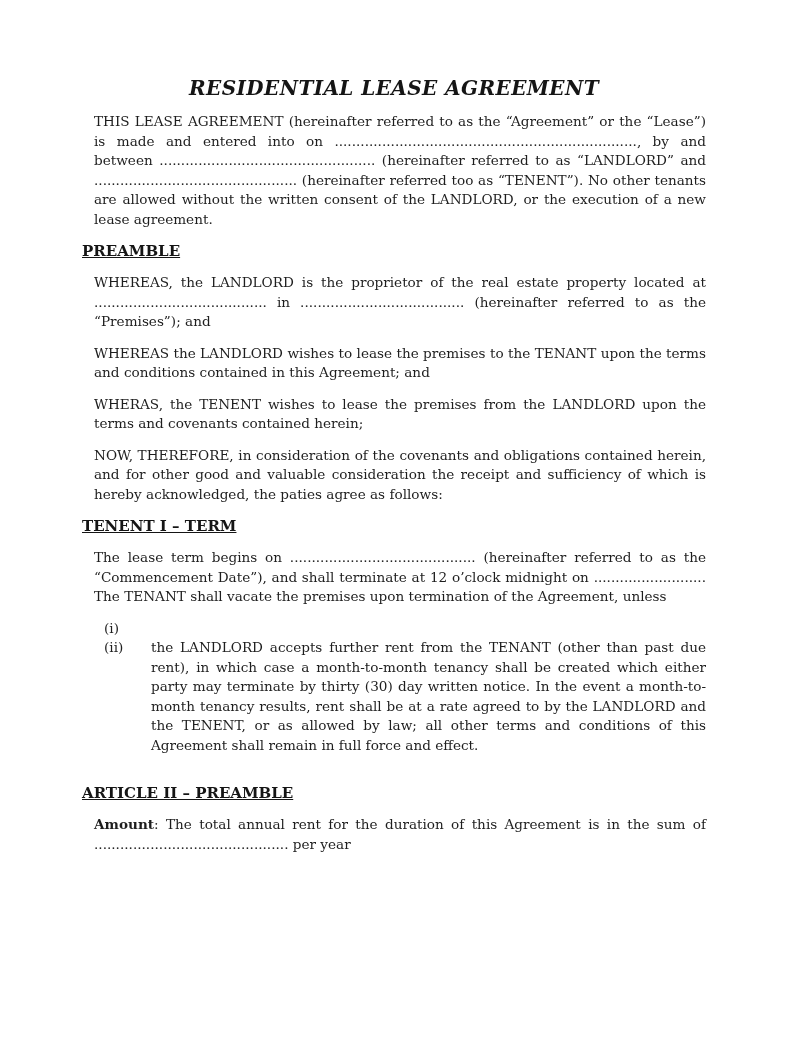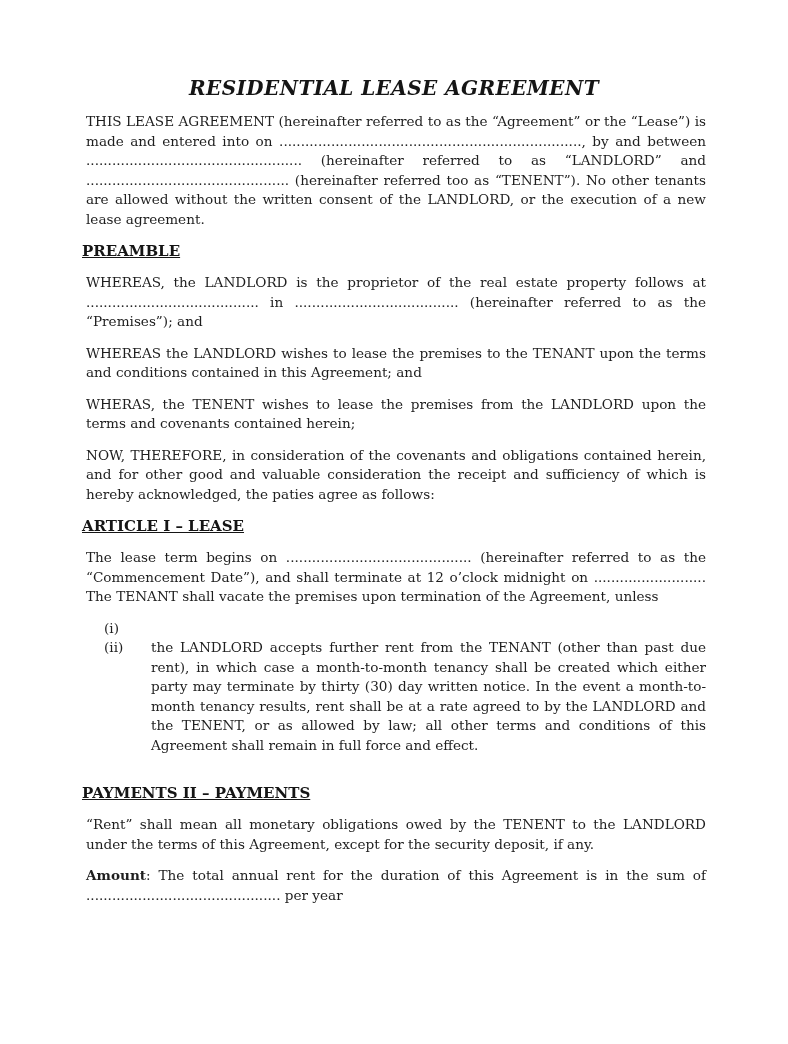--- a/index.html
+++ b/index.html
@@ -25,21 +25,21 @@
     margin: 0;
     text-align: center;
     font-size: 20px;
     line-height: 24px;
     font-weight: bold;
     font-style: italic;
     letter-spacing: 0.4px;
     color: #151515;
   }
   p.body-par {
-    margin: 12px 0 0 4px;
+    margin: 12px 0 0 12px;
     text-align: justify;
   }
   h2.section-heading {
     margin: 12px 0 0 0;
     text-align: left;
     font-size: 15px;
     line-height: 20px;
     font-weight: bold;
     font-style: normal;
     text-decoration: underline;
@@ -71,41 +71,40 @@
 <body>
 
 <div class="page">
 
   <h1 class="doc-title">RESIDENTIAL LEASE AGREEMENT</h1>
 
   <p class="body-par">THIS LEASE AGREEMENT (hereinafter referred to as the “Agreement” or the “Lease”) is made and entered into on ......................................................................, by and between .................................................. (hereinafter referred to as “LANDLORD” and ............................................... (hereinafter referred too as “TENENT”). No other tenants are allowed without the written consent of the LANDLORD, or the execution of a new lease agreement.</p>
 
   <h2 class="section-heading">PREAMBLE</h2>
 
-  <p class="body-par">WHEREAS, the LANDLORD is the proprietor of the real estate property follows at ........................................ in ...................................... (hereinafter referred to as the “Premises”); and</p>
+  <p class="body-par">WHEREAS, the LANDLORD is the proprietor of the real estate property located at ........................................ in ...................................... (hereinafter referred to as the “Premises”); and</p>
 
   <p class="body-par">WHEREAS the LANDLORD wishes to lease the premises to the TENANT upon the terms and conditions contained in this Agreement; and</p>
 
   <p class="body-par">WHERAS, the TENENT wishes to lease the premises from the LANDLORD upon the terms and covenants contained herein;</p>
 
   <p class="body-par">NOW, THEREFORE, in consideration of the covenants and obligations contained herein, and for other good and valuable consideration the receipt and sufficiency of which is hereby acknowledged, the paties agree as follows:</p>
 
-  <h2 class="section-heading">ARTICLE I – LEASE</h2>
+  <h2 class="section-heading">TENENT I – TERM</h2>
 
   <p class="body-par">The lease term begins on ........................................... (hereinafter referred to as the “Commencement Date”), and shall terminate at 12 o’clock midnight on .......................... The TENANT shall vacate the premises upon termination of the Agreement, unless</p>
 
   <div class="roman-list">
     <div class="list-item">
       <span class="list-marker">(i)</span>
     </div>
     <div class="list-item">
       <span class="list-marker">(ii)</span>
       <span class="list-text">the LANDLORD accepts further rent from the TENANT (other than past due rent), in which case a month-to-month tenancy shall be created which either party may terminate by thirty (30) day written notice. In the event a month-to-month tenancy results, rent shall be at a rate agreed to by the LANDLORD and the TENENT, or as allowed by law; all other terms and conditions of this Agreement shall remain in full force and effect.</span>
     </div>
   </div>
 
-  <h2 class="section-heading extra-gap">PAYMENTS II – PAYMENTS</h2>
+  <h2 class="section-heading extra-gap">ARTICLE II – PREAMBLE</h2>
 
-  <p class="body-par">“Rent” shall mean all monetary obligations owed by the TENENT to the LANDLORD under the terms of this Agreement, except for the security deposit, if any.</p>
 
   <p class="body-par"><span class="bold-run">Amount</span><span>: The total annual rent for the duration of this Agreement is in the sum of ............................................. per year</span></p>
 
 </div>
 
 </body></html>

